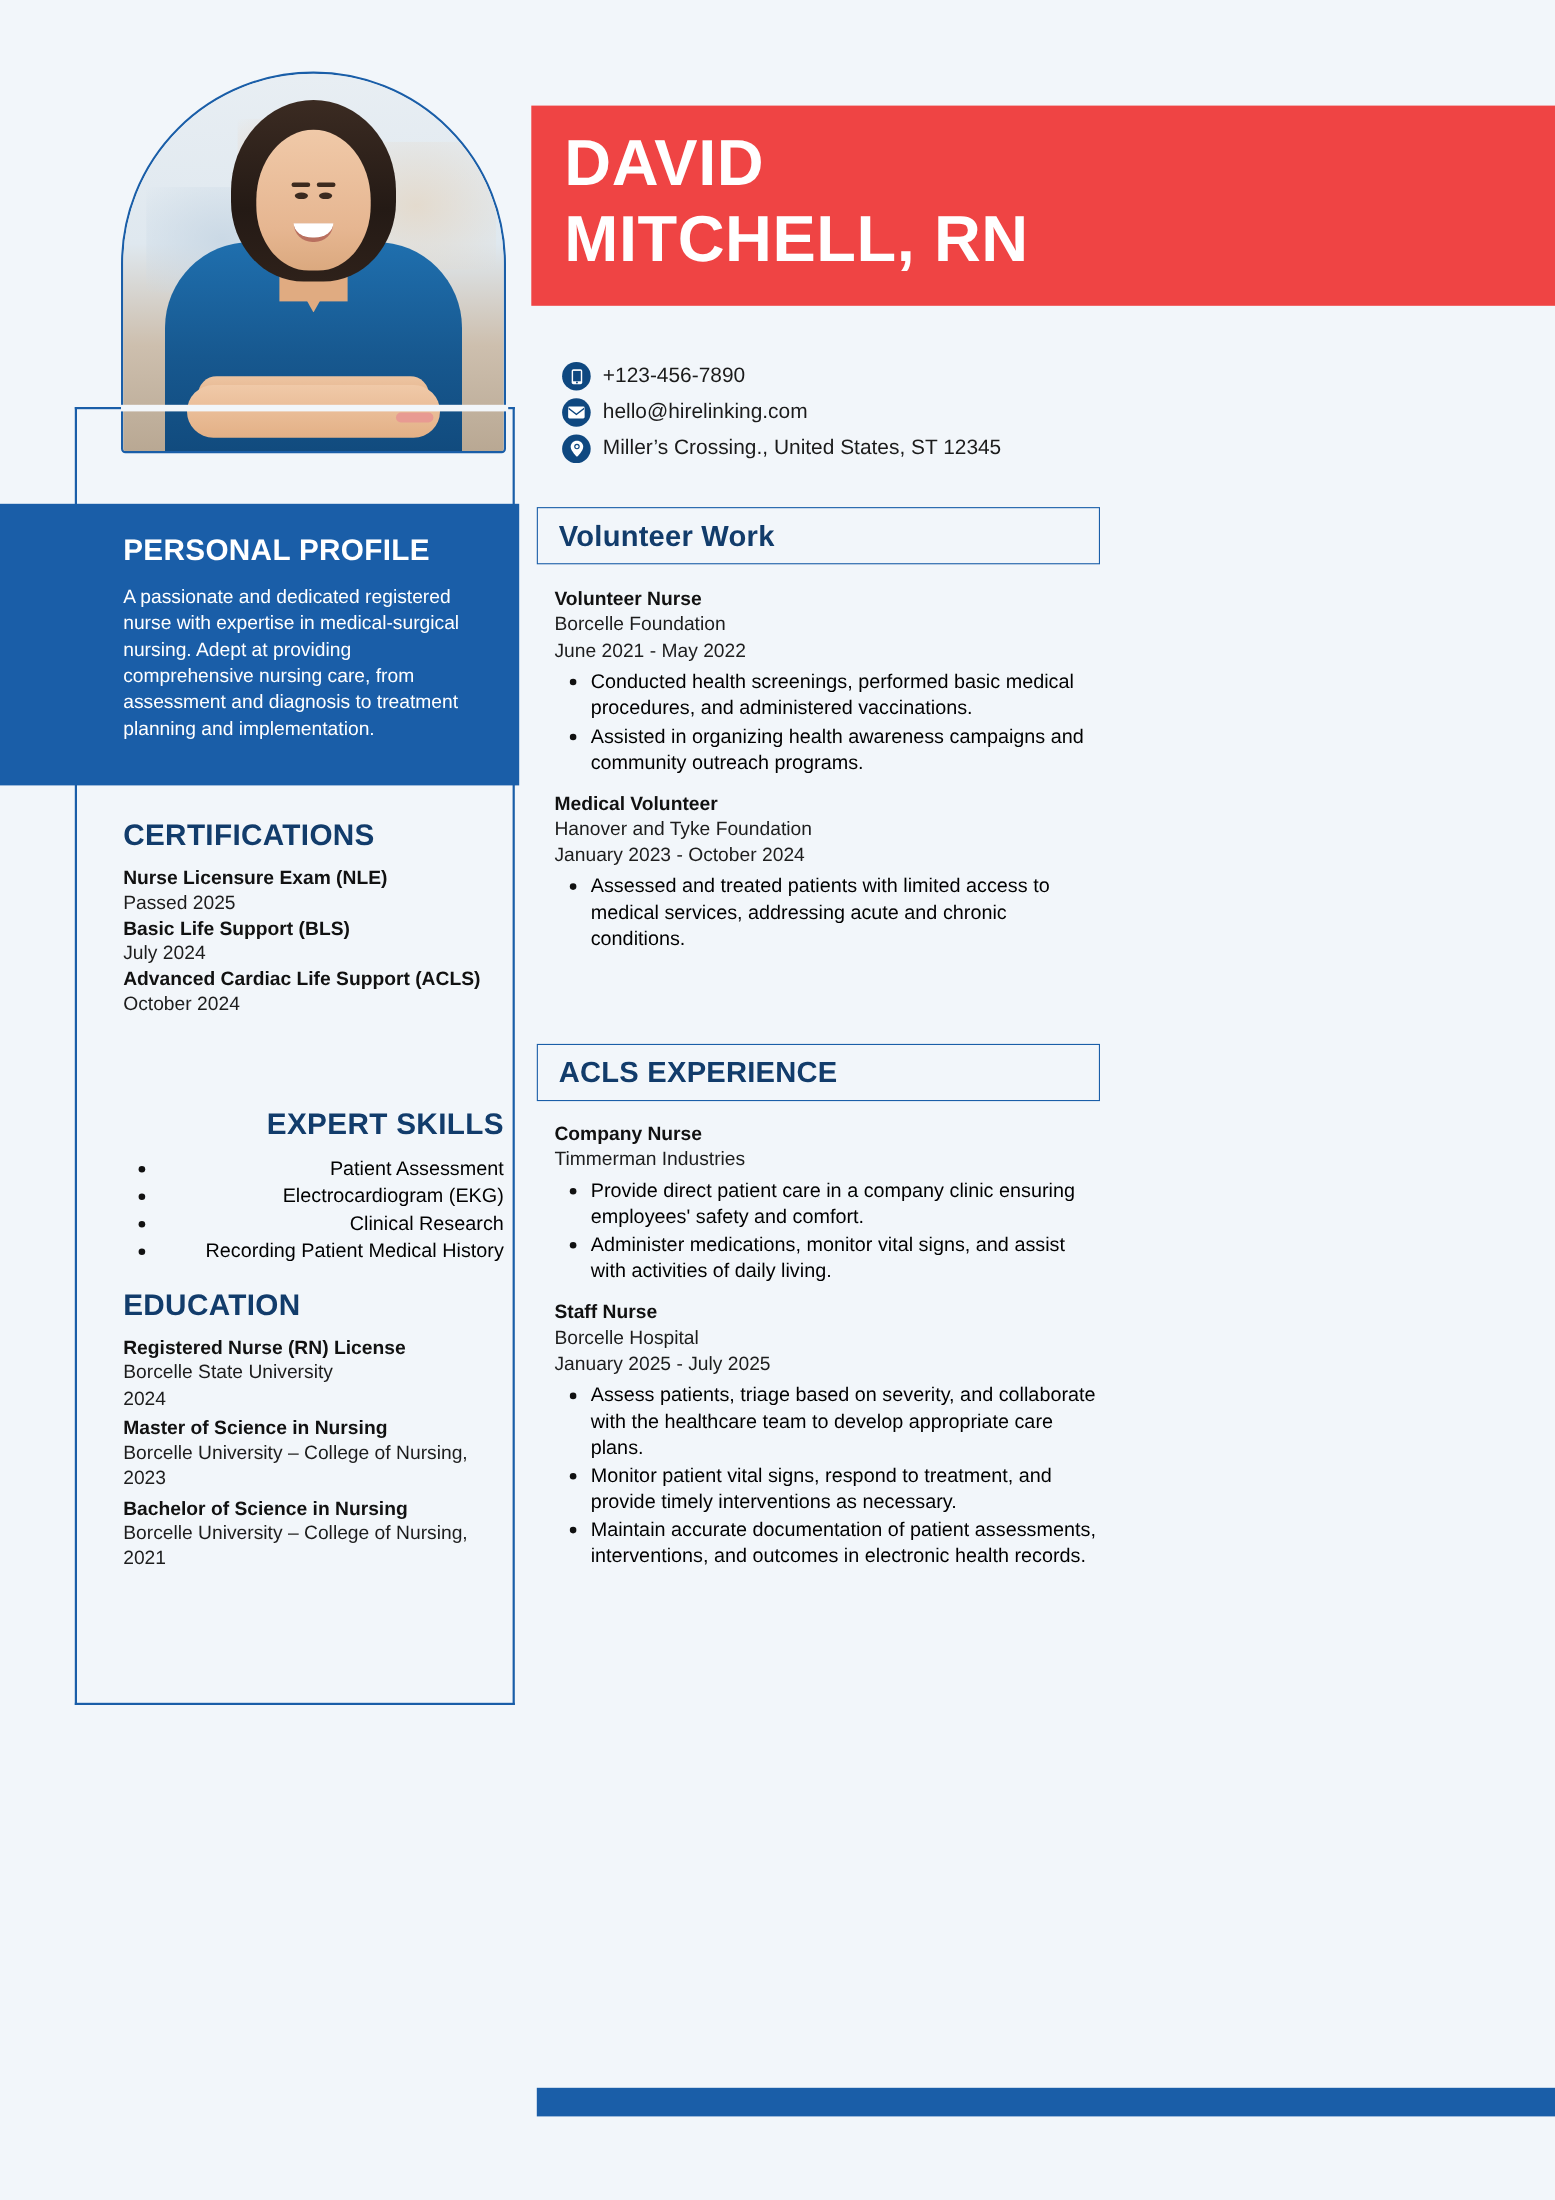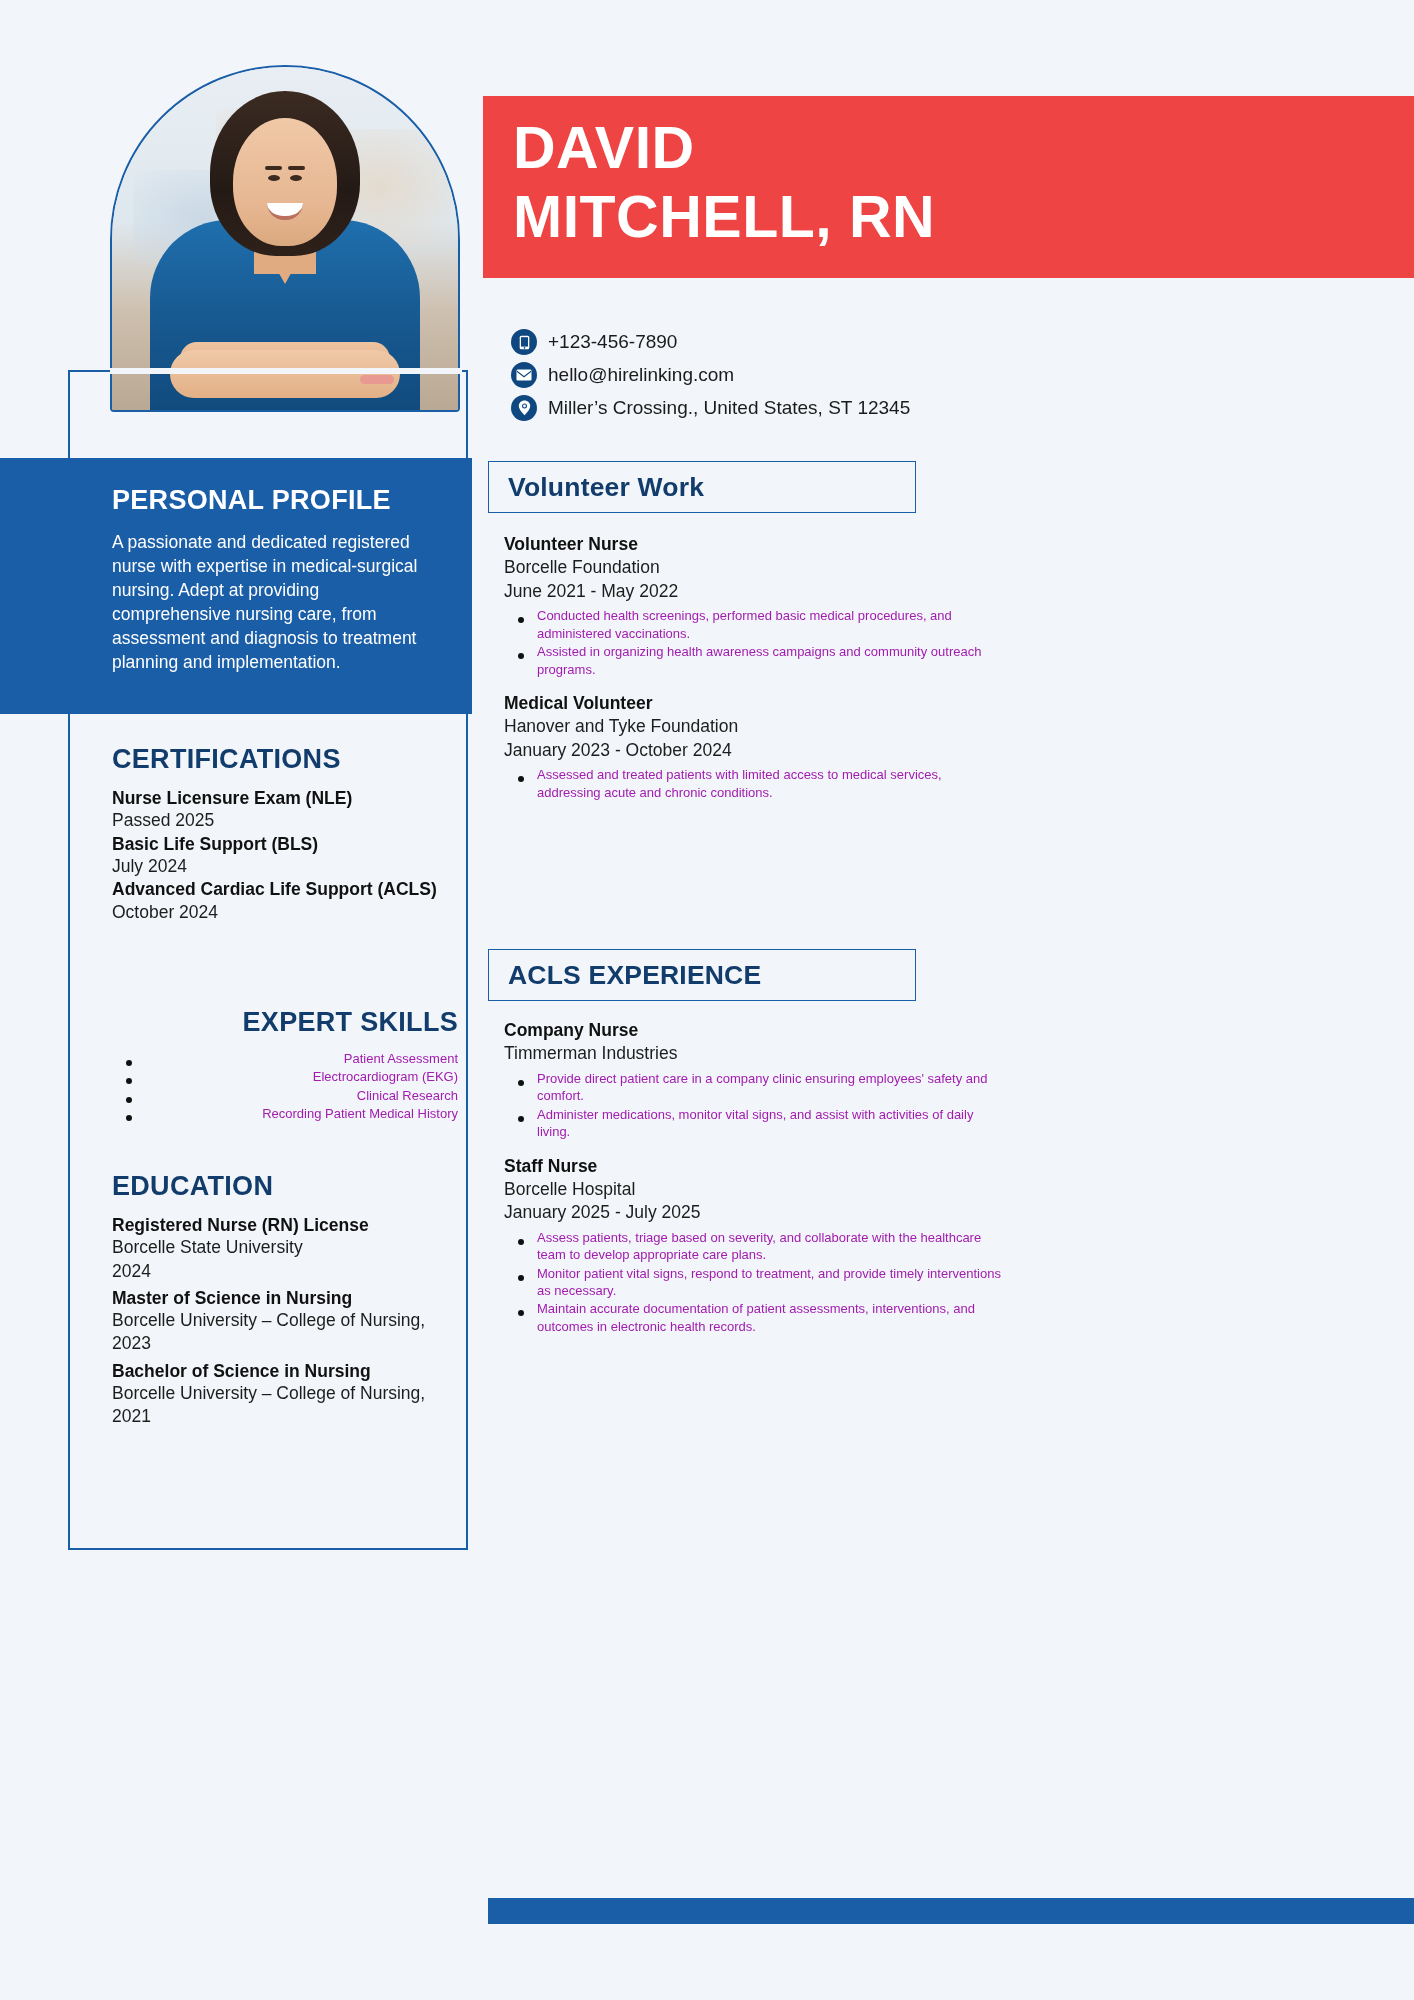--- a/index.html
+++ b/index.html
@@ -98,21 +98,21 @@
   .sec { position: absolute; left: 112px; width: 346px; }
   .sec h2 {
     color: #123c6b; font-size: 27px; font-weight: 700;
     letter-spacing: .3px; margin-bottom: 12px; line-height: 1.1;
   }
   .ent-title { font-size: 17.5px; font-weight: 700; color: #111; line-height: 1.3; }
   .ent-sub   { font-size: 17.5px; font-weight: 400; color: #1d1d1d; line-height: 1.32; }
   ul.bul { list-style: none; margin-top: 4px; }
   ul.bul li {
     position: relative; padding-left: 33px;
-    font-size: 13px; line-height: 1.34; color: #a21caf; margin-bottom: 1px;
+    font-size: 18px; line-height: 1.34; color: #000000; margin-bottom: 1px;
   }
   ul.bul li::before {
     content: ""; position: absolute; left: 14px; top: 10px;
     width: 6px; height: 6px; border-radius: 50%; background: #111;
   }
 
   
   #name-banner {
     position: absolute; left: 483px; top: 96px;
     width: 931px; height: 182px;
@@ -128,21 +128,21 @@
   .cline { display: flex; align-items: center; margin-bottom: 7px; }
   .cico {
     width: 26px; height: 26px; border-radius: 50%;
     background: #0f4880; margin-right: 11px;
     display: flex; align-items: center; justify-content: center; flex: 0 0 26px;
   }
   .cico svg { display: block; }
   .ctxt { font-size: 19px; color: #1b1b1b; line-height: 1.15; }
 
   .rbox {
-    position: absolute; left: 488px; width: 428px; height: 52px;
+    position: absolute; left: 488px; width: 512px; height: 52px;
     border: 1.6px solid #1a5ea8;
     display: flex; align-items: center; padding-left: 19px;
   }
   .rbox span {
     color: #123c6b; font-weight: 700; font-size: 26.5px; letter-spacing: .2px;
   }
   .rsec { position: absolute; left: 504px; width: 500px; }
   .r-title { font-size: 17.5px; font-weight: 700; color: #111; line-height: 1.34; }
   .r-sub   { font-size: 17.5px; font-weight: 400; color: #1d1d1d; line-height: 1.34; }
 

